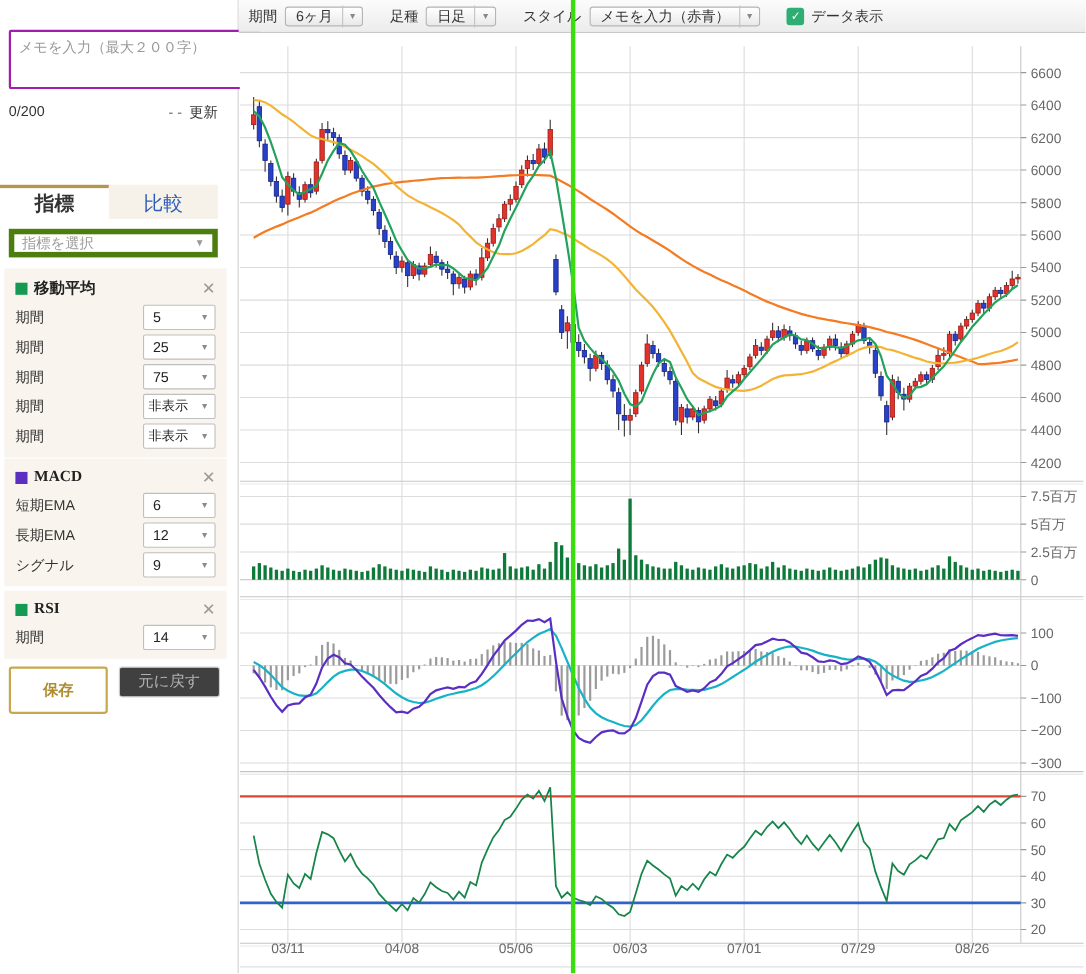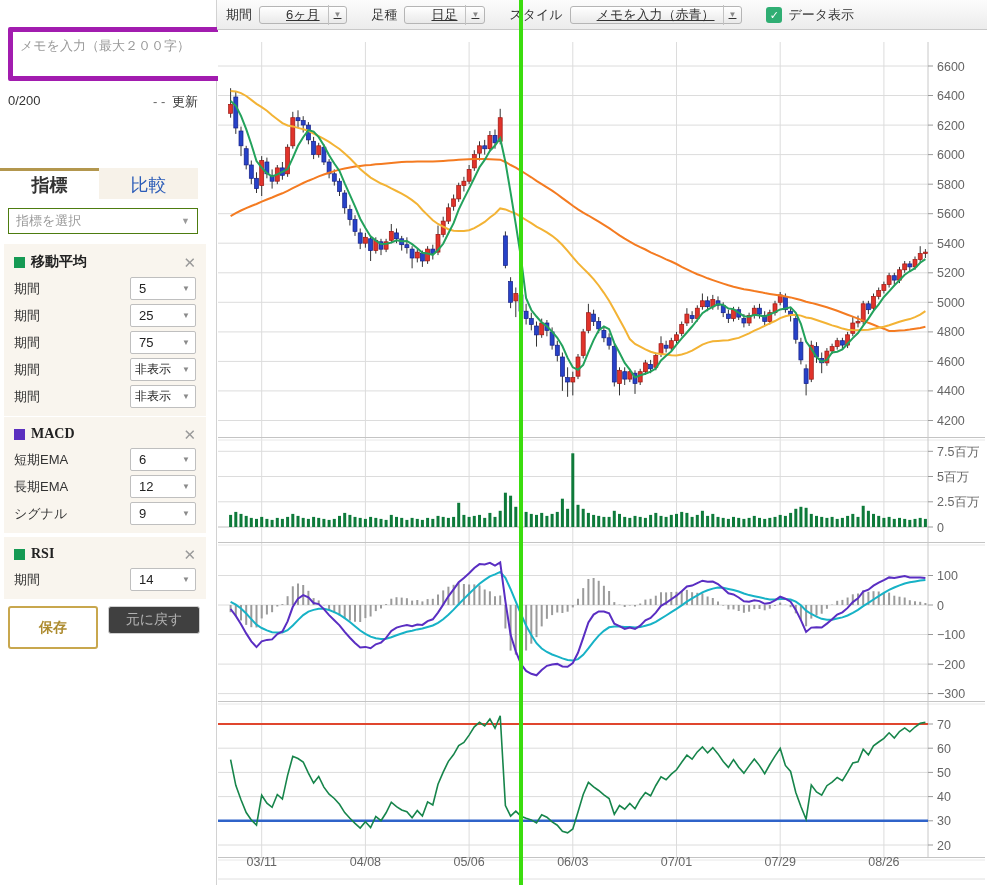--- a/index.html
+++ b/index.html
@@ -4,35 +4,35 @@
 <style>
   * { margin:0; padding:0; box-sizing:border-box; }
   html,body { width:987px; height:885px; overflow:hidden; background:#fff;
     font-family:"Liberation Sans","DejaVu Sans",sans-serif; }
   .screen { position:relative; width:987px; height:885px; background:#fff; }
 
   
   .sidebar { position:absolute; left:0; top:0; width:217px; height:885px;
     border-right:1px solid #d2d2d2; background:#fff; }
   .memo-box { position:absolute; left:8px; top:27px; width:228px; height:54px;
-    border:5px solid #a21caf; border-radius:2px; resize:none; padding:5px 7px;
+    border:2px solid #a21caf; border-radius:2px; resize:none; padding:5px 7px;
     font:13px "Liberation Sans","DejaVu Sans",sans-serif; color:#333; }
   .memo-box::placeholder { color:#999; }
   .memo-meta { position:absolute; left:8px; top:93px; width:190px;
     display:flex; justify-content:space-between; font-size:13px; color:#333; }
   .memo-update { cursor:pointer;margin-left:40px; }
   .memo-update .dashes { color:#666; margin-right:3px; }
 
   .tabs { position:absolute; left:0; top:168px; width:198px; height:31px; display:flex; }
   .tab { flex:1; text-align:center; font-size:18px; line-height:28px; cursor:pointer; }
   .tab.active { background:#fff; border-top:3px solid #b3974e; color:#333; font-weight:bold; }
   .tab.inactive { background:#f7f2e9; color:#2b5cb8; border-top:3px solid #f7f2e9; }
 
   .ind-select { position:absolute; left:8px; top:208px; width:190px; height:26px;
-    border:1px solid #4d7c0f; background:#fff; display:flex; align-items:center;
+    border:5px solid #4d7c0f; background:#fff; display:flex; align-items:center;
     justify-content:space-between; padding:0 7px; font-size:13px; color:#999; cursor:pointer; }
   .ind-select .arr { color:#9a9a9a; font-size:9px; }
 
   .panel { position:absolute; left:4px; width:202px; background:#f9f5ee; padding:9px 10px 6px 10px; }
   .panel-head { display:flex; align-items:center; margin-bottom:4px; }
   .chip { width:11px; height:11px; margin-right:6px; }
   .panel-title { font-size:14px; font-weight:bold; color:#222;font-family:Liberation Serif, serif; }
   .panel-close { margin-left:auto; color:#9a9a9a; font-size:15px; cursor:pointer; line-height:1; }
   .prow { display:flex; align-items:center; justify-content:space-between; height:27px; }
   .prow .plabel { font-size:13px; color:#333; }
@@ -49,21 +49,21 @@
   .btn-reset { width:92px; height:28px; background:#404040; border:1px solid #d0d0d0;
     border-radius:3px; color:#b2b2b2; font-size:14px; cursor:pointer; font-family:inherit; }
 
   
   .toolbar { position:absolute; left:217px; top:0; width:770px; height:30px;
     background:linear-gradient(#fcfcfc,#ececec); border-bottom:1px solid #c9c9c9;
     display:flex; align-items:center; padding-left:9px; }
   .tb-label { font-size:13px; color:#333; margin-right:7px; }
   .tb-select { height:18px; background:linear-gradient(#ffffff,#e9e9e9);
     border:1px solid #b5b5b5; border-radius:3px; display:inline-flex; align-items:center;
-    padding-left:26px; font-size:13px; color:#333; cursor:pointer; margin-right:24px;text-decoration:underline; }
+    padding-left:9px; font-size:13px; color:#333; cursor:pointer; margin-right:24px; }
   .tb-select .arr { border-left:1px solid #c2c2c2; padding:0 5px; margin-left:8px;
     color:#888; font-size:8px; line-height:20px; }
   .checkbox { width:16px; height:16px; border-radius:3px; color:#fff; font-size:11px;
     font-weight:bold; text-align:center; line-height:16px; cursor:pointer; }
   .cb-label { font-size:13px; color:#333; margin-left:6px; }
 
   
   .chart-wrap { position:absolute; left:218px; top:30px; width:769px; height:855px; background:#fff; }
   .crosshair { position:absolute; top:0; width:4px; height:885px; z-index:40; }
   svg text { font-family:"Liberation Sans","DejaVu Sans",sans-serif; }

